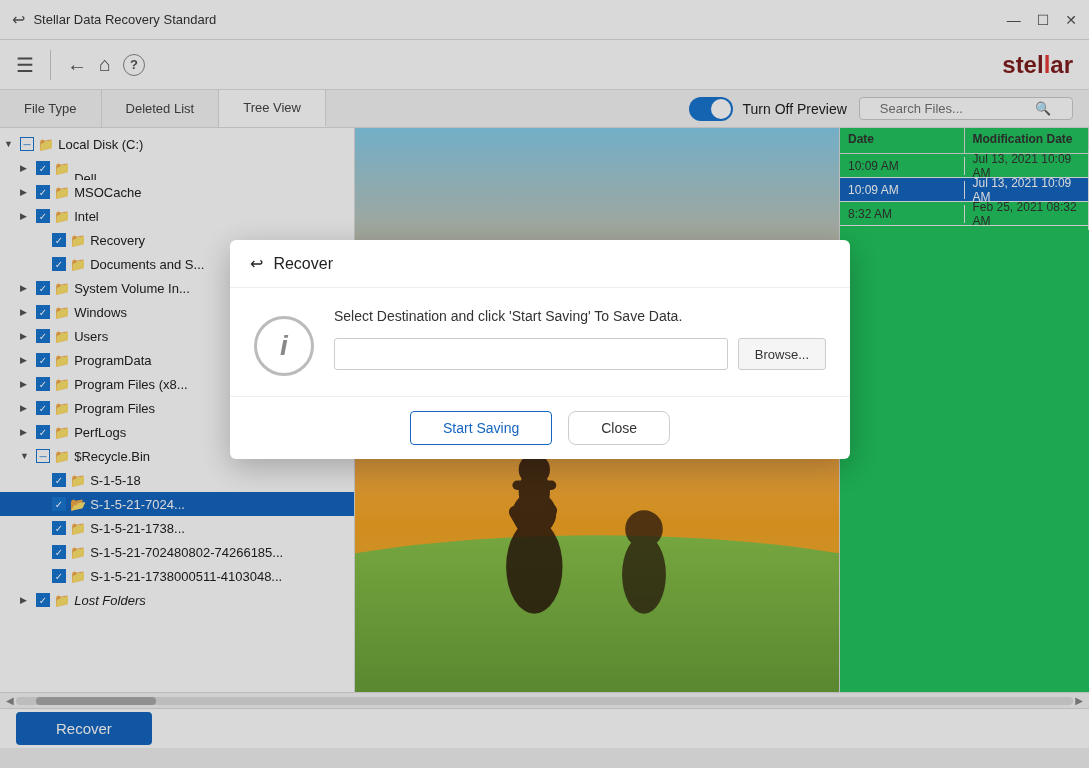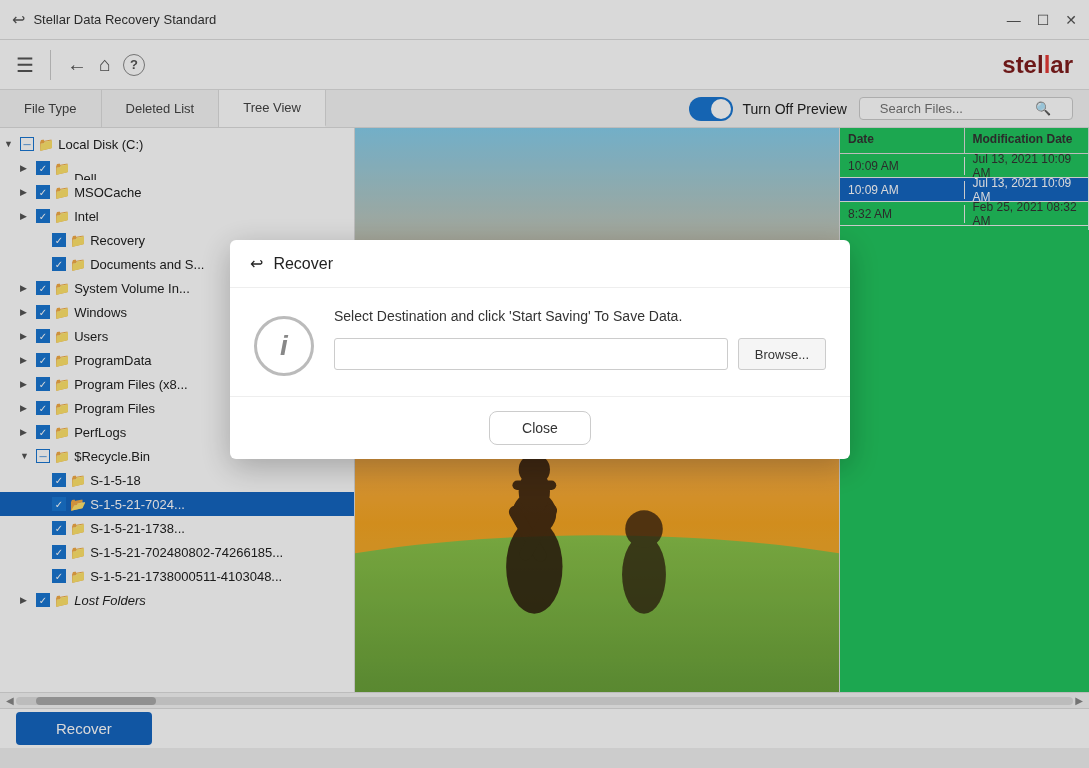--- a/index.html
+++ b/index.html
@@ -439,16 +439,17 @@
       <div class="info-circle">i</div>
       <div class="dialog-content">
         <div class="dialog-message">Select Destination and click 'Start Saving' To Save Data.</div>
         <div class="dialog-input-row">
           <input type="text" class="dialog-input" placeholder="" style="">
           <button class="browse-button">Browse...</button>
         </div>
       </div>
     </div>
     <div class="dialog-footer">
+      <button class="start-saving-btn">Start Saving</button>
       <button class="close-btn">Close</button>
     </div>
   </div>
 </div>
 
 </body></html>

